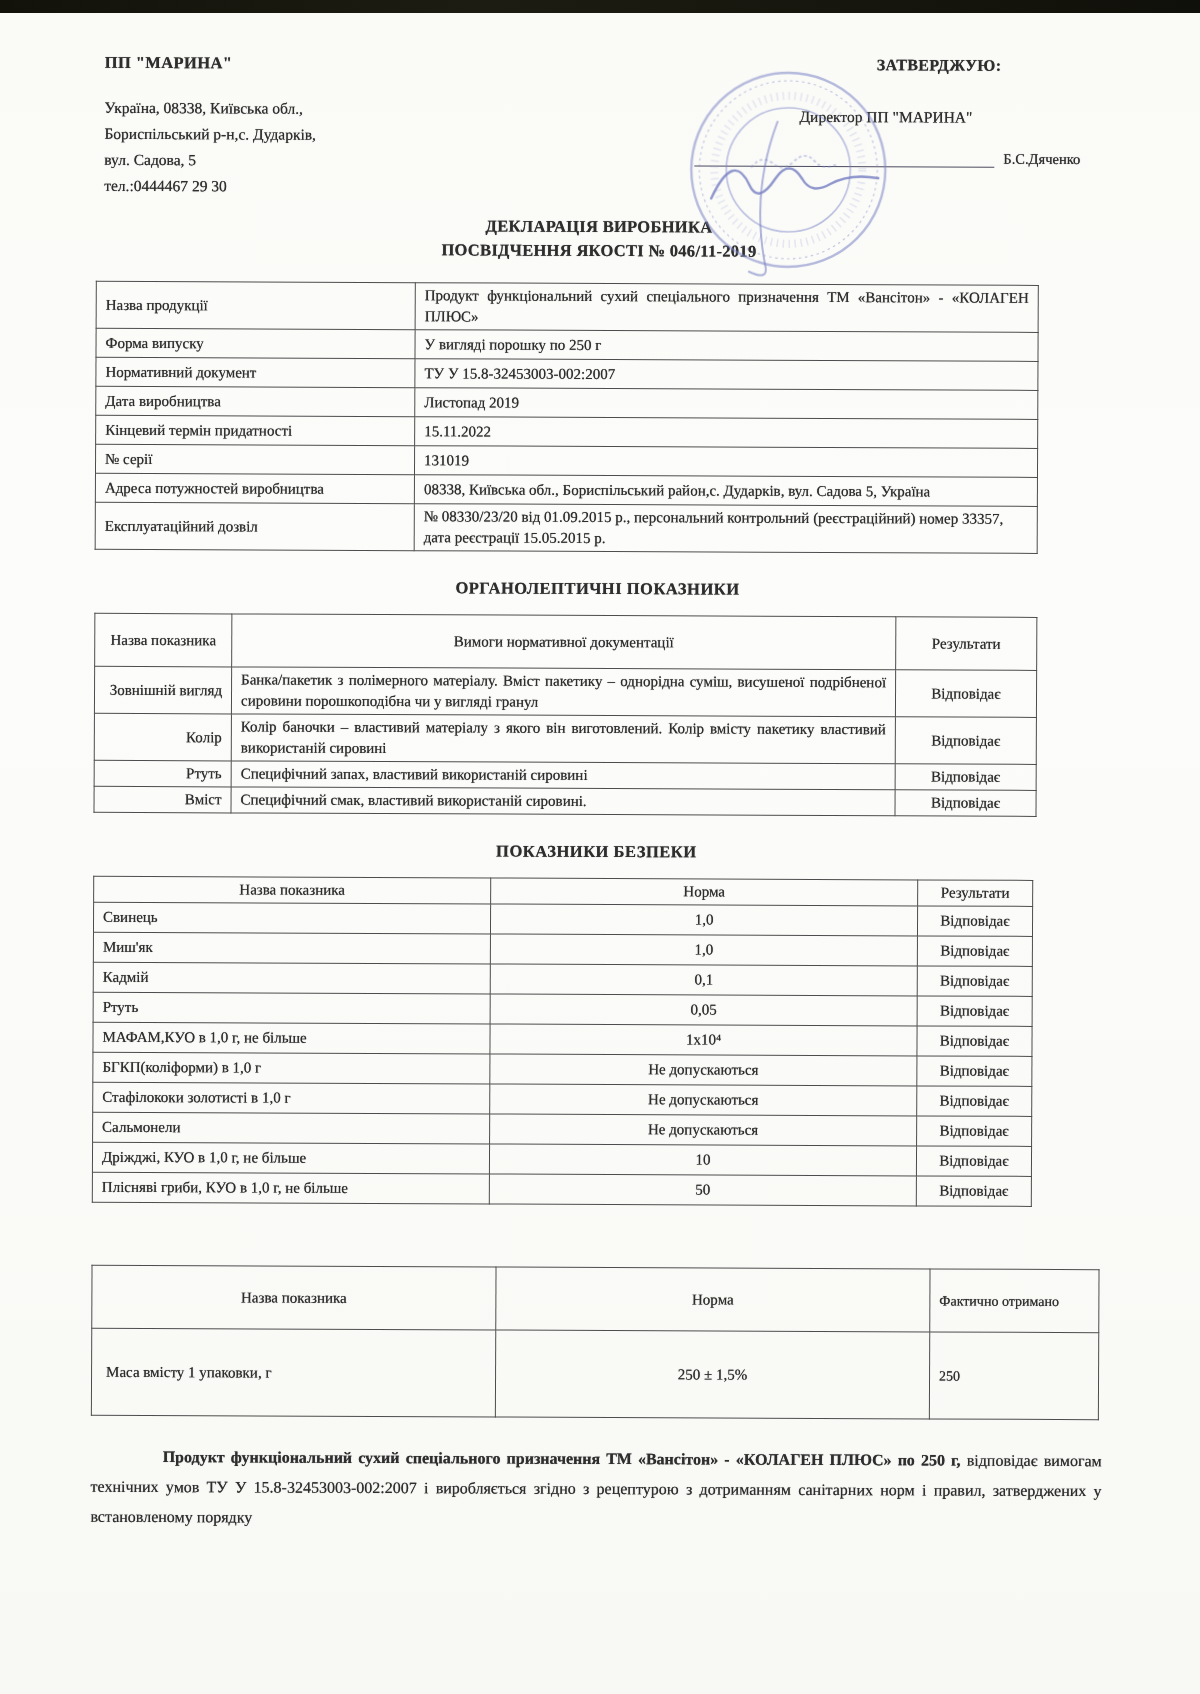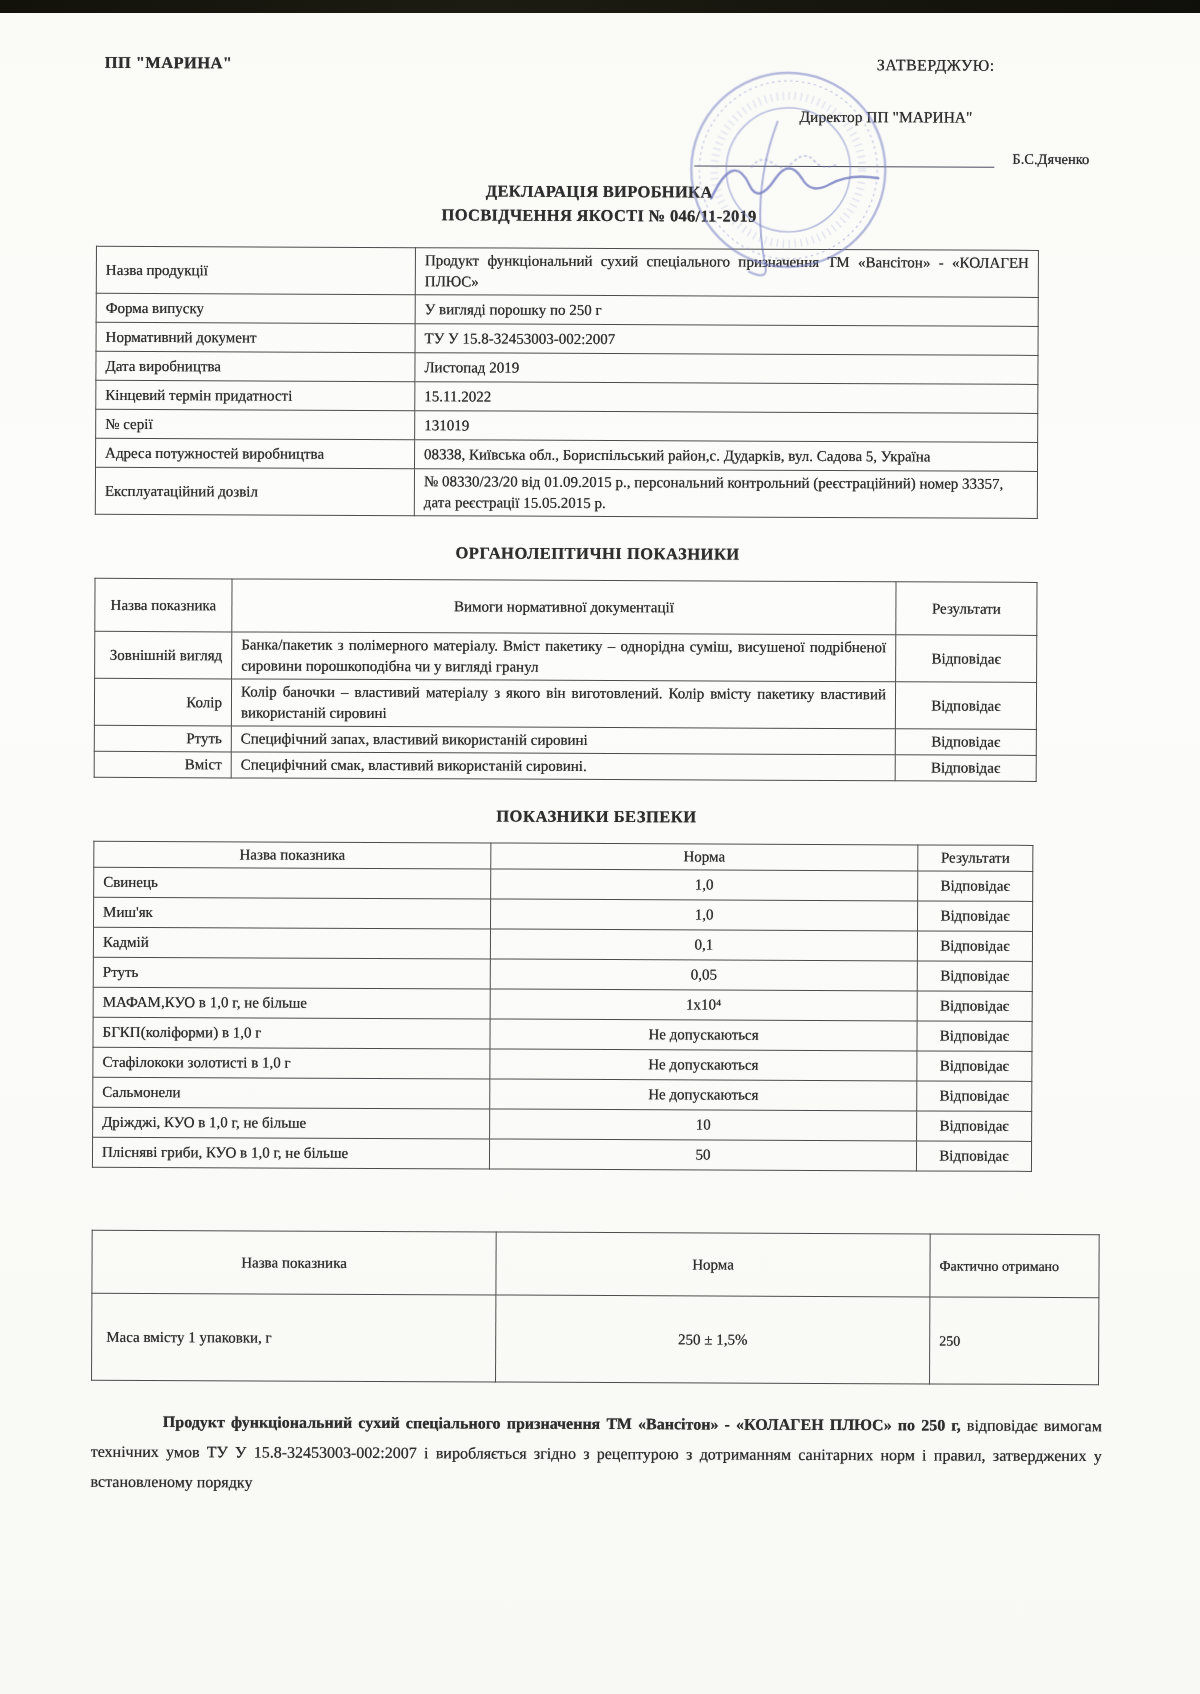--- a/index.html
+++ b/index.html
@@ -28,25 +28,25 @@
     text-shadow:0 0 0.7px rgba(45,45,45,0.85);
   }
   
   .hdr {
     display:flex; justify-content:space-between;
     padding:42px 95px 0 105px;
   }
   .company { font-weight:bold; font-size:16.5px; letter-spacing:0.4px; }
   .addr { margin-top:22px; font-size:15.5px; line-height:26px; max-width:300px; }
   .hdr-right { width:410px; position:relative; font-size:15.5px; }
-  .approve { font-weight:normal; font-size:16px; margin-left:182px; letter-spacing:0.4px; }
+  .approve { font-weight:bold; font-size:16px; margin-left:182px; letter-spacing:0.4px; }
   .director { margin-top:34px; margin-left:105px; }
   .sig-row { margin-top:24px; display:flex; align-items:flex-end; }
   .sig-line { display:inline-block; width:300px; border-bottom:1.6px solid #4a4a5e; height:14px; }
-  .signer { margin-left:18px; font-size:14.5px; }
+  .signer { margin-left:9px; font-size:14.5px; }
   
   .stamp { position:absolute; left:682px; top:50px; z-index:4; opacity:0.85; filter:blur(0.5px); }
   
   .doc-title { text-align:center; margin-top:14px; font-weight:bold; font-size:16.5px; line-height:24px; letter-spacing:0.3px; }
   
   table { border-collapse:collapse; table-layout:fixed; }
   td, th { border:1.3px solid #4d4d4d; padding:2px 9px; vertical-align:middle; font-size:15px; line-height:21px; }
   th { font-weight:normal; text-align:center; }
   .t1 { margin:20px 0 0 97px; width:943px; }
   .t1 td.lbl { width:300px; }
@@ -86,20 +86,26 @@
 <body>
 
 <div class="page">
   <div class="top-strip"></div>
 
   <div class="content">
 
     <div class="hdr">
       <div>
         <div class="company">ПП "МАРИНА"</div>
+        <div class="addr">
+          <div>Україна, 08338, Київська обл.,</div>
+          <div>Бориспільський р-н,с. Дударків,</div>
+          <div>вул. Садова, 5</div>
+          <div>тел.:0444467 29 30</div>
+        </div>
       </div>
       <div class="hdr-right">
         <div class="approve">ЗАТВЕРДЖУЮ:</div>
         <div class="director">Директор  ПП "МАРИНА"</div>
         <div class="sig-row">
           <span class="sig-line"></span>
           <span class="signer">Б.С.Дяченко</span>
         </div>
       </div>
     </div>

